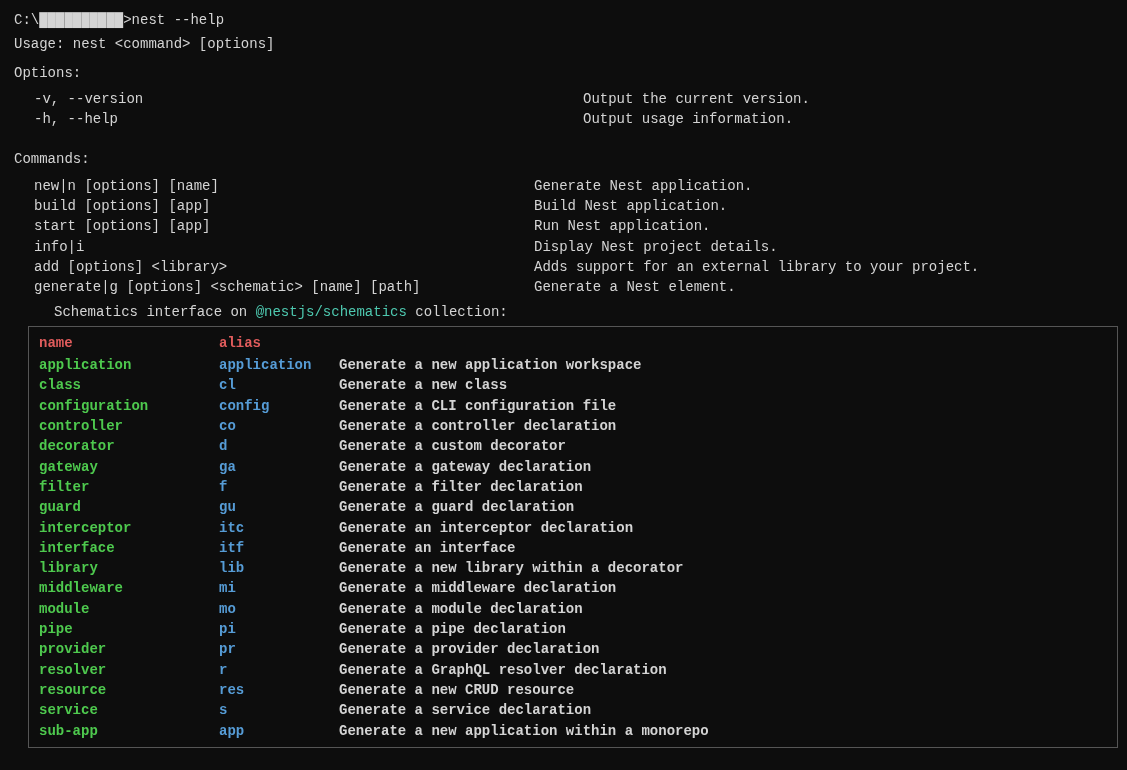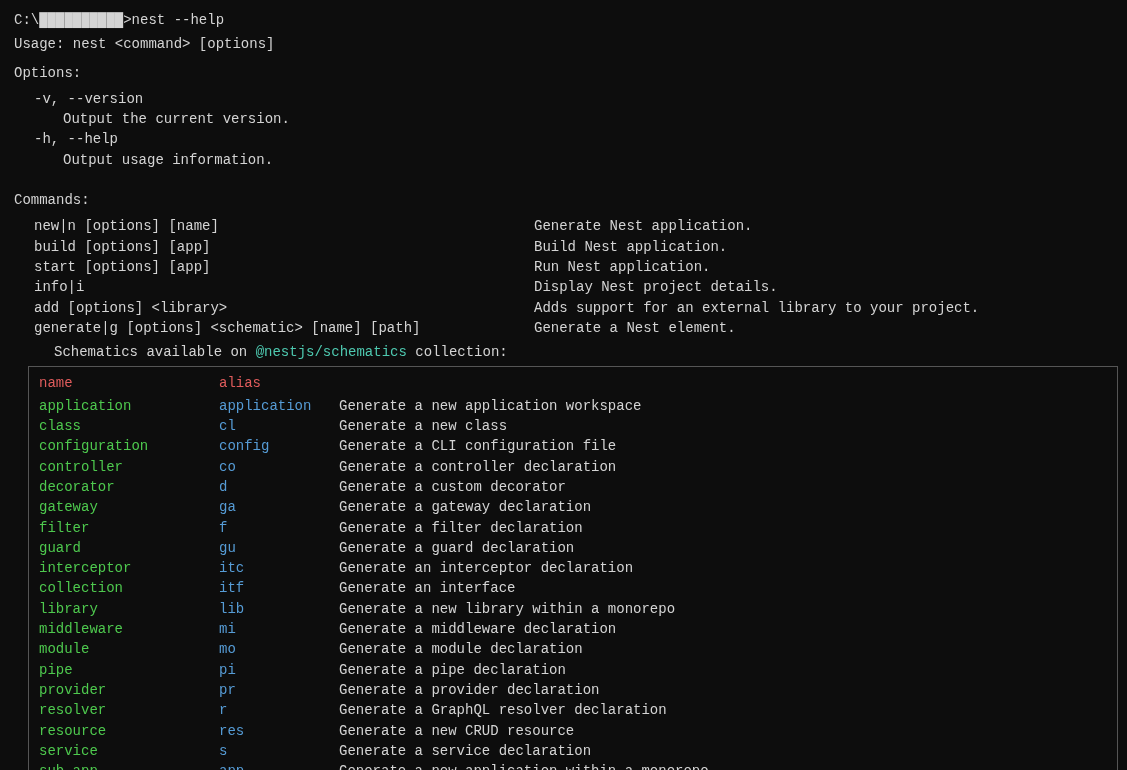--- a/index.html
+++ b/index.html
@@ -24,32 +24,33 @@
     .cmd-row { display: flex; }
     .cmd-left { min-width: 520px; padding-left: 20px; font-family: Liberation Mono, monospace; }
     .cmd-right { flex: 1; }
     .schematics-label { padding-left: 40px; margin-bottom: 2px; }
     .table-container {
       border: 1px solid #555;
       margin-left: 14px;
       margin-top: 4px;
       width: 1090px;
       padding: 6px 10px;
+      font-weight: bold;
     }
     .table-header-row {
       display: flex;
       margin-bottom: 2px;
     }
     .table-row {
       display: flex;
     }
     .col-name { width: 180px; }
     .col-alias { width: 120px; }
     .col-desc { flex: 1; }
-    .opt-row { display: flex; padding-left: 20px; flex-direction: column; }
+    .opt-row { display: flex; padding-left: 20px; }
     .opt-left { min-width: 520px; }
     .opt-right { flex: 1; margin-left: 29px; }
   </style>
 </head>
 <body>
 
 <div>
 
   <div class="prompt-line">
     <span>C:\██████████&gt;nest --help</span>
@@ -94,21 +95,21 @@
       <div class="cmd-row">
         <span class="cmd-left">  add [options] &lt;library&gt;</span>
         <span class="cmd-right">Adds support for an external library to your project.</span>
       </div>
       <div class="cmd-row">
         <span class="cmd-left">  generate|g [options] &lt;schematic&gt; [name] [path]</span>
         <span class="cmd-right">Generate a Nest element.</span>
       </div>
     </div>
     <div class="schematics-label">
-      <span>  Schematics available on </span><span class="cyan">@nestjs/schematics</span><span> collection:</span>
+      <span>  Schematics interface on </span><span class="cyan">@nestjs/schematics</span><span> collection:</span>
     </div>
   </div>
 
   <div class="table-container">
     <div class="table-header-row">
       <span class="col-name red">name</span>
       <span class="col-alias red">alias</span>
     </div>
 
     <div class="table-row">
@@ -150,28 +151,28 @@
       <span class="col-name green">guard</span>
       <span class="col-alias blue">gu</span>
       <span class="col-desc">Generate a guard declaration</span>
     </div>
     <div class="table-row">
       <span class="col-name green">interceptor</span>
       <span class="col-alias blue">itc</span>
       <span class="col-desc">Generate an interceptor declaration</span>
     </div>
     <div class="table-row">
-      <span class="col-name green">collection</span>
+      <span class="col-name green">interface</span>
       <span class="col-alias blue">itf</span>
       <span class="col-desc">Generate an interface</span>
     </div>
     <div class="table-row">
       <span class="col-name green">library</span>
       <span class="col-alias blue">lib</span>
-      <span class="col-desc">Generate a new library within a monorepo</span>
+      <span class="col-desc">Generate a new library within a decorator</span>
     </div>
     <div class="table-row">
       <span class="col-name green">middleware</span>
       <span class="col-alias blue">mi</span>
       <span class="col-desc">Generate a middleware declaration</span>
     </div>
     <div class="table-row">
       <span class="col-name green">module</span>
       <span class="col-alias blue">mo</span>
       <span class="col-desc">Generate a module declaration</span>

